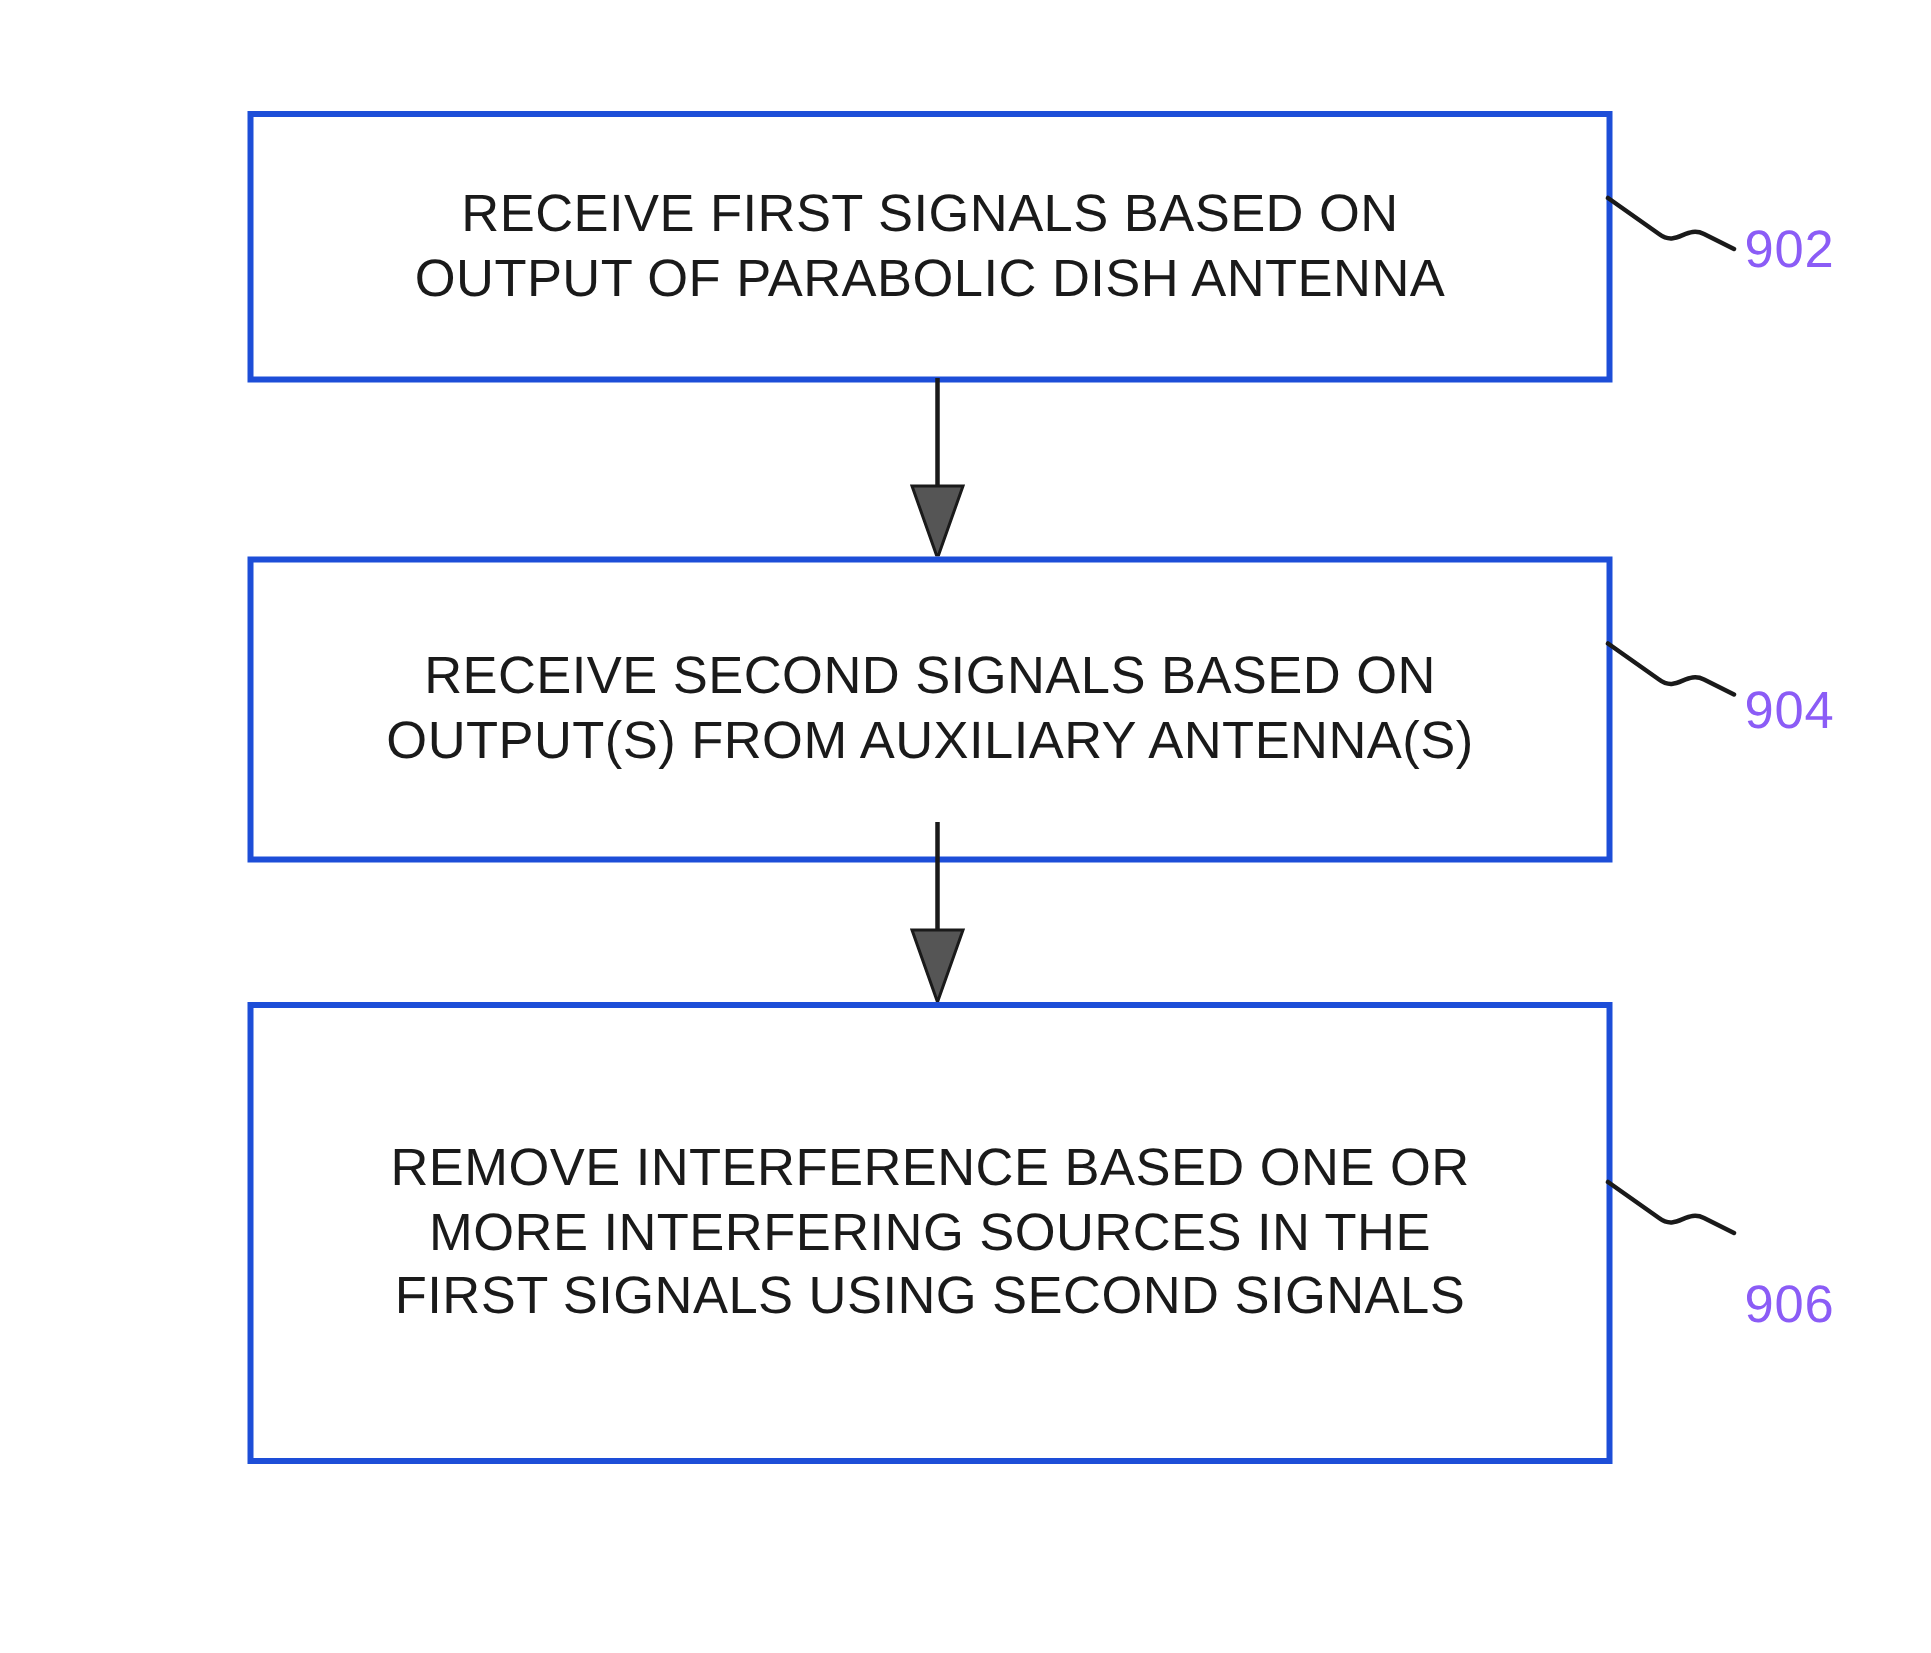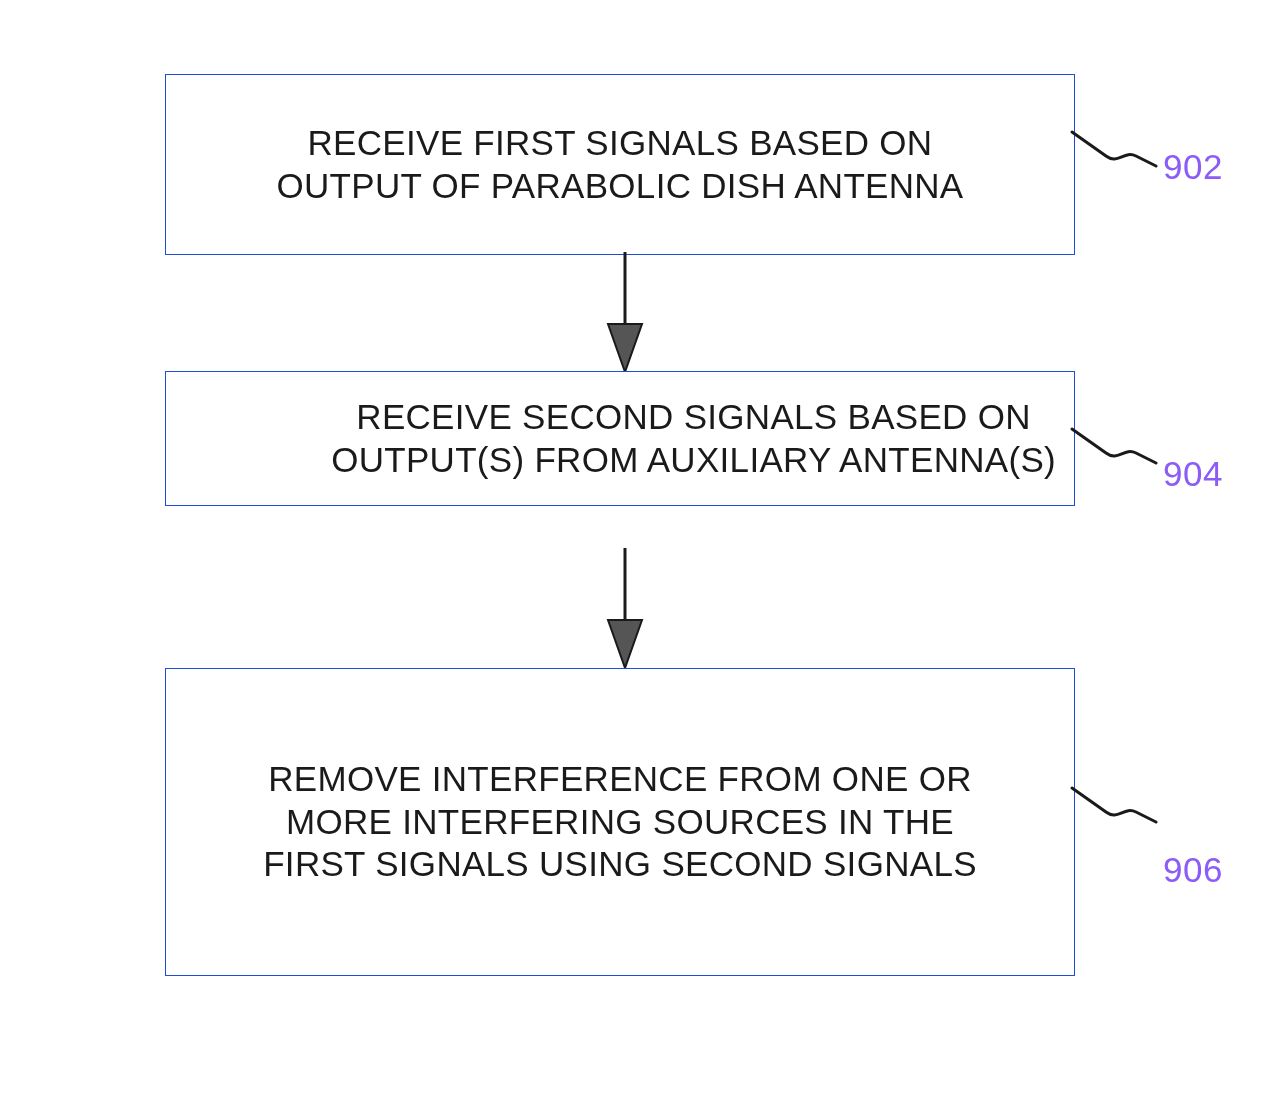--- a/index.html
+++ b/index.html
@@ -19,21 +19,21 @@
   #flowchart {
     position: absolute;
     left: 0;
     top: 0;
     width: 1287px;
     height: 1102px;
   }
 
   .node {
     position: absolute;
-    border: 1px solid #1d4ed8;
+    border: 4px solid #1d4ed8;
     background: #ffffff;
     box-sizing: border-box;
     display: flex;
     align-items: center;
     justify-content: center;
     text-align: center;
   }
 
   .node-text {
     font-size: 35px;
@@ -48,22 +48,21 @@
   #node-902 {
     left: 165px;
     top: 74px;
     width: 910px;
     height: 181px;
   }
   #node-904 {
     left: 165px;
     top: 371px;
     width: 910px;
-    height: 135px;
-    justify-content: flex-end;
+    height: 204px;
   }
   #node-906 {
     left: 165px;
     top: 668px;
     width: 910px;
     height: 308px;
   }
 
   
   .ref-label {
@@ -120,21 +119,21 @@
     <path d="M2,2 L36,26 C48,35 54,20 66,26 L86,36" fill="none" stroke="#1a1a1a" stroke-width="3" stroke-linecap="round"></path>
   </svg>
   <div class="ref-label" id="ref-904">904</div>
 
   <svg class="connector" id="conn-2" width="50" height="125" viewBox="0 0 50 125">
     <line x1="25" y1="0" x2="25" y2="78" stroke="#1a1a1a" stroke-width="3"></line>
     <polygon points="25,120 8,72 42,72" fill="#555555" stroke="#1a1a1a" stroke-width="2"></polygon>
   </svg>
 
   <div class="node" id="node-906">
-    <div class="node-text">REMOVE INTERFERENCE FROM ONE OR
+    <div class="node-text">REMOVE INTERFERENCE BASED ONE OR
 MORE INTERFERING SOURCES IN THE
 FIRST SIGNALS USING SECOND SIGNALS</div>
   </div>
 
   <svg class="leader" id="leader-906" width="110" height="60" viewBox="0 0 110 60">
     <path d="M2,2 L36,26 C48,35 54,20 66,26 L86,36" fill="none" stroke="#1a1a1a" stroke-width="3" stroke-linecap="round"></path>
   </svg>
   <div class="ref-label" id="ref-906">906</div>
 
 </div>

